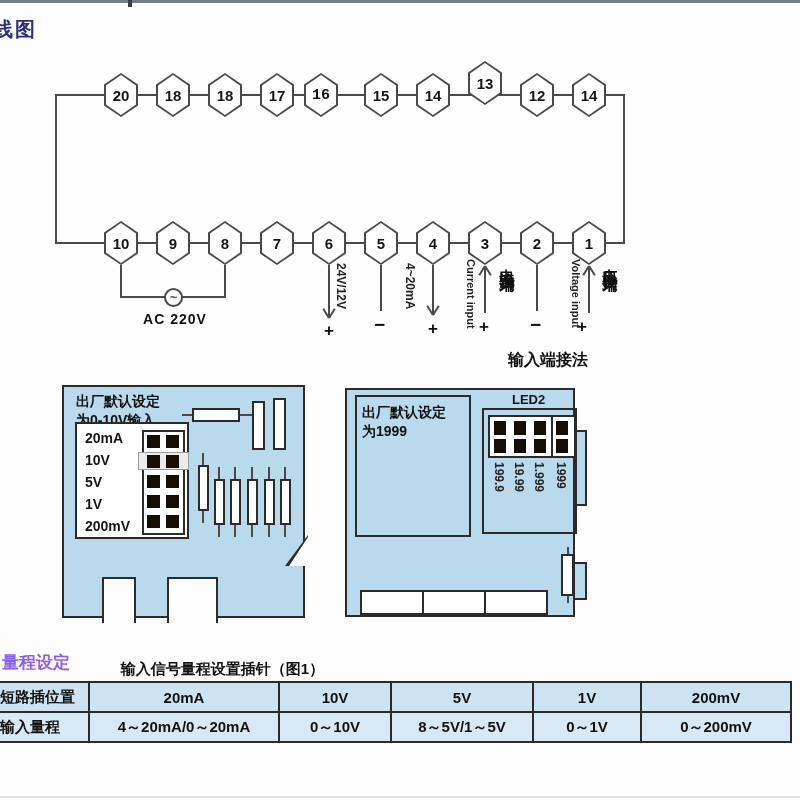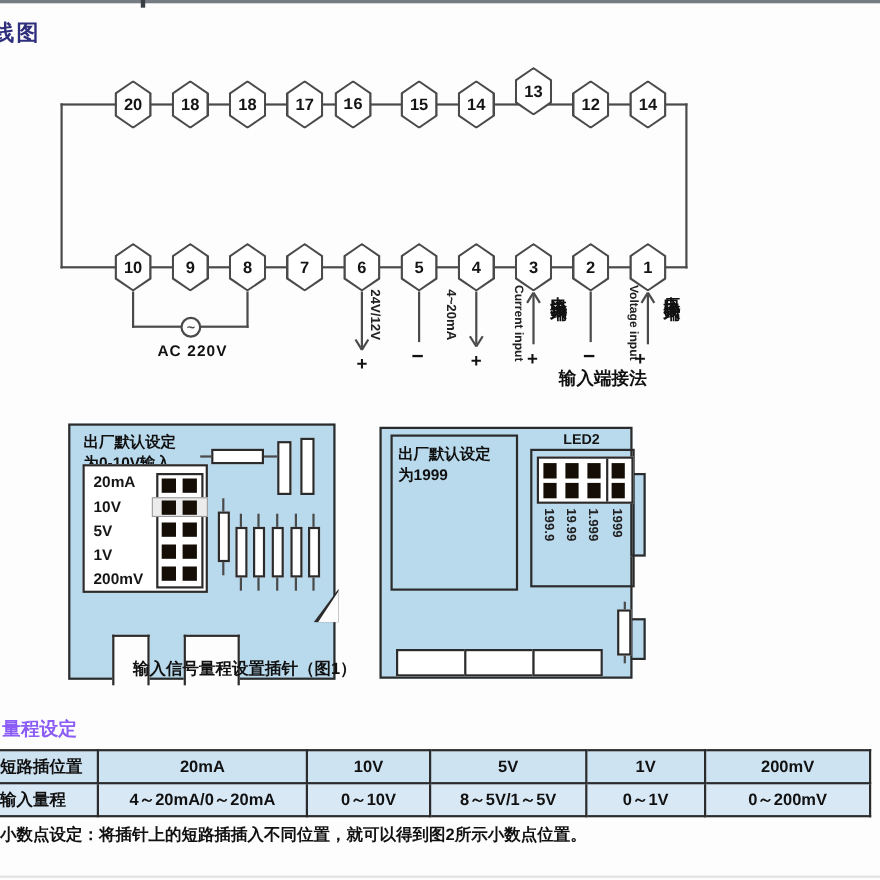--- a/index.html
+++ b/index.html
@@ -202,21 +202,21 @@
 
   <div class="ln" style="left:536px;top:265px;width:2px;height:46px;"></div>
   <div class="sign" style="left:530px;top:314px;font-size:19px;">−</div>
 
   <div class="ln" style="left:588px;top:268px;width:2px;height:45px;"></div>
   <div class="ah ahu" style="left:583px;top:266px;"></div>
   <div class="vtxt" style="left:570px;top:259px;">Voltage input</div>
   <div class="sign" style="left:577px;top:317px;">+</div>
   <div class="vcjk" style="left:600px;top:257px;">电压输入端</div>
 
-  <div class="cap" style="left:487px;top:334px;width:122px;font-size:16px;">输入端接法</div>
+  <div class="cap" style="left:487px;top:350px;width:122px;font-size:16px;">输入端接法</div>
 
   <div class="panel" style="left:62px;top:385px;width:243px;height:233px;">
     <div class="pnote" style="left:12px;top:5px;">
       <div>出厂默认设定</div>
       <div>为0-10V输入</div>
     </div>
 
     <div class="wbox" style="left:11px;top:35px;width:114px;height:117px;background:#fff;">
       <div class="abs" style="left:8px;top:6px;font-size:14px;font-weight:700;">20mA</div>
       <div class="abs" style="left:8px;top:28px;font-size:14px;font-weight:700;">10V</div>
@@ -256,21 +256,21 @@
     <div class="wbox" style="left:200px;top:92px;width:11px;height:46px;"></div>
     <div class="ln" style="left:220px;top:80px;width:2px;height:70px;"></div>
     <div class="wbox" style="left:216px;top:92px;width:11px;height:46px;"></div>
 
     <div class="tri" style="left:221px;top:148px;width:23px;height:31px;background:#2b2b2b;"></div>
     <div class="tri" style="left:225px;top:150px;width:19px;height:29px;background:#fdfdfd;"></div>
 
     <div class="abs" style="left:38px;top:190px;width:34px;height:46px;background:#fdfdfd;border:2px solid #2b2b2b;border-bottom:none;"></div>
     <div class="abs" style="left:103px;top:190px;width:51px;height:46px;background:#fdfdfd;border:2px solid #2b2b2b;border-bottom:none;"></div>
   </div>
-  <div class="cap" style="left:90px;top:599px;width:265px;">输入信号量程设置插针（图1）</div>
+  <div class="cap" style="left:90px;top:660px;width:265px;">输入信号量程设置插针（图1）</div>
 
   <div class="panel" style="left:345px;top:388px;width:230px;height:229px;">
 
     <div class="abs" style="left:226px;top:40px;width:14px;height:76px;background:#b9d9ec;border:2px solid #2b2b2b;"></div>
     <div class="abs" style="left:226px;top:172px;width:14px;height:38px;background:#b9d9ec;border:2px solid #2b2b2b;"></div>
 
     <div class="obox" style="left:8px;top:5px;width:116px;height:142px;">
       <div class="pnote" style="left:5px;top:6px;">
         <div>出厂默认设定</div>
         <div>为1999</div>
@@ -320,16 +320,15 @@
       <td class="hd">输入量程</td>
       <td>4～20mA/0～20mA</td>
       <td>0～10V</td>
       <td>8～5V/1～5V</td>
       <td>0～1V</td>
       <td>0～200mV</td>
     </tr>
   </tbody>
     </table>
 
-  <div class="note" style="left:0;top:750px;">小数点设定：将插针上的短路插插入不同位置，就可以得到图2所示小数点位置。</div>
 
   <div class="abs" style="left:0;top:796px;width:800px;height:2px;background:#e2e2e2;"></div>
 </div>
 
 </body></html>

